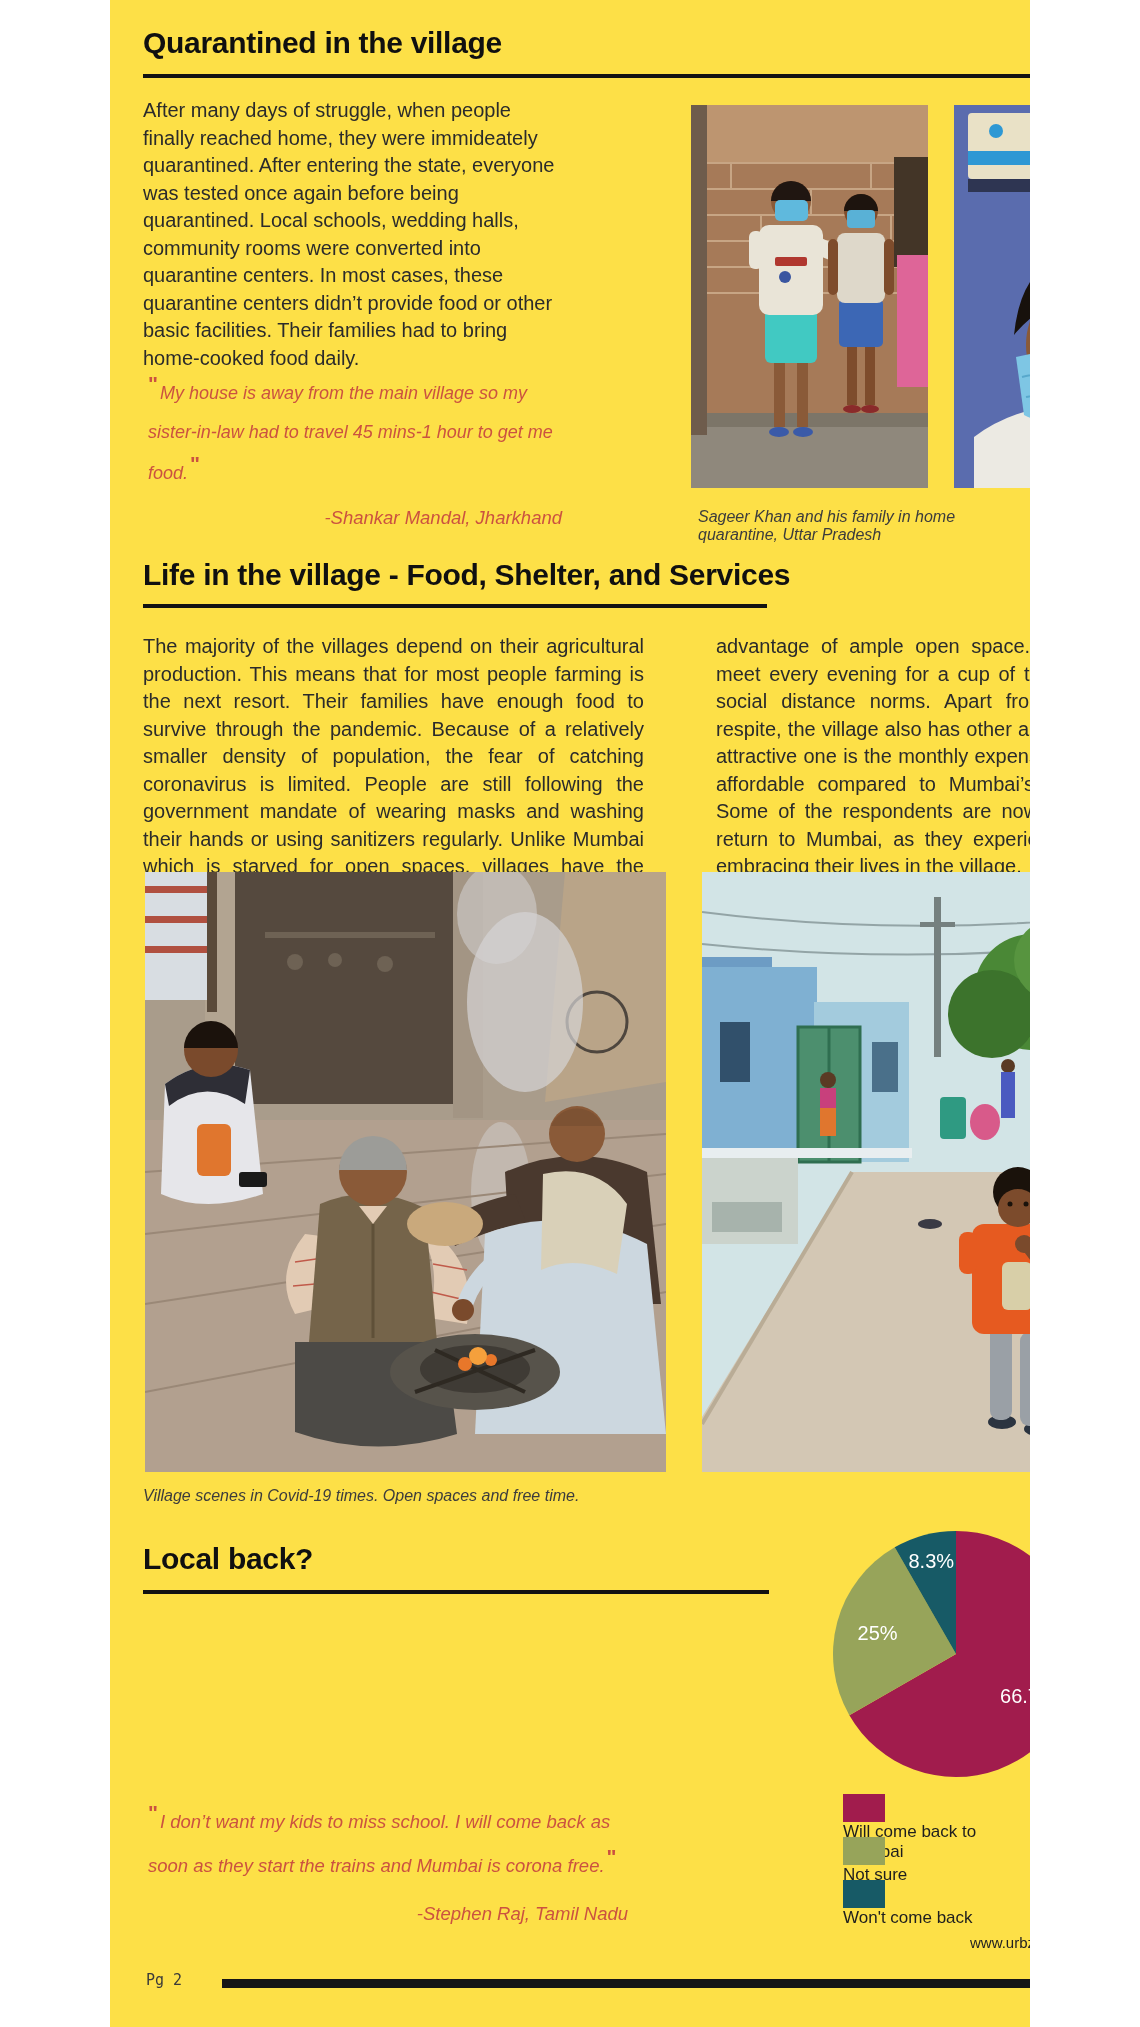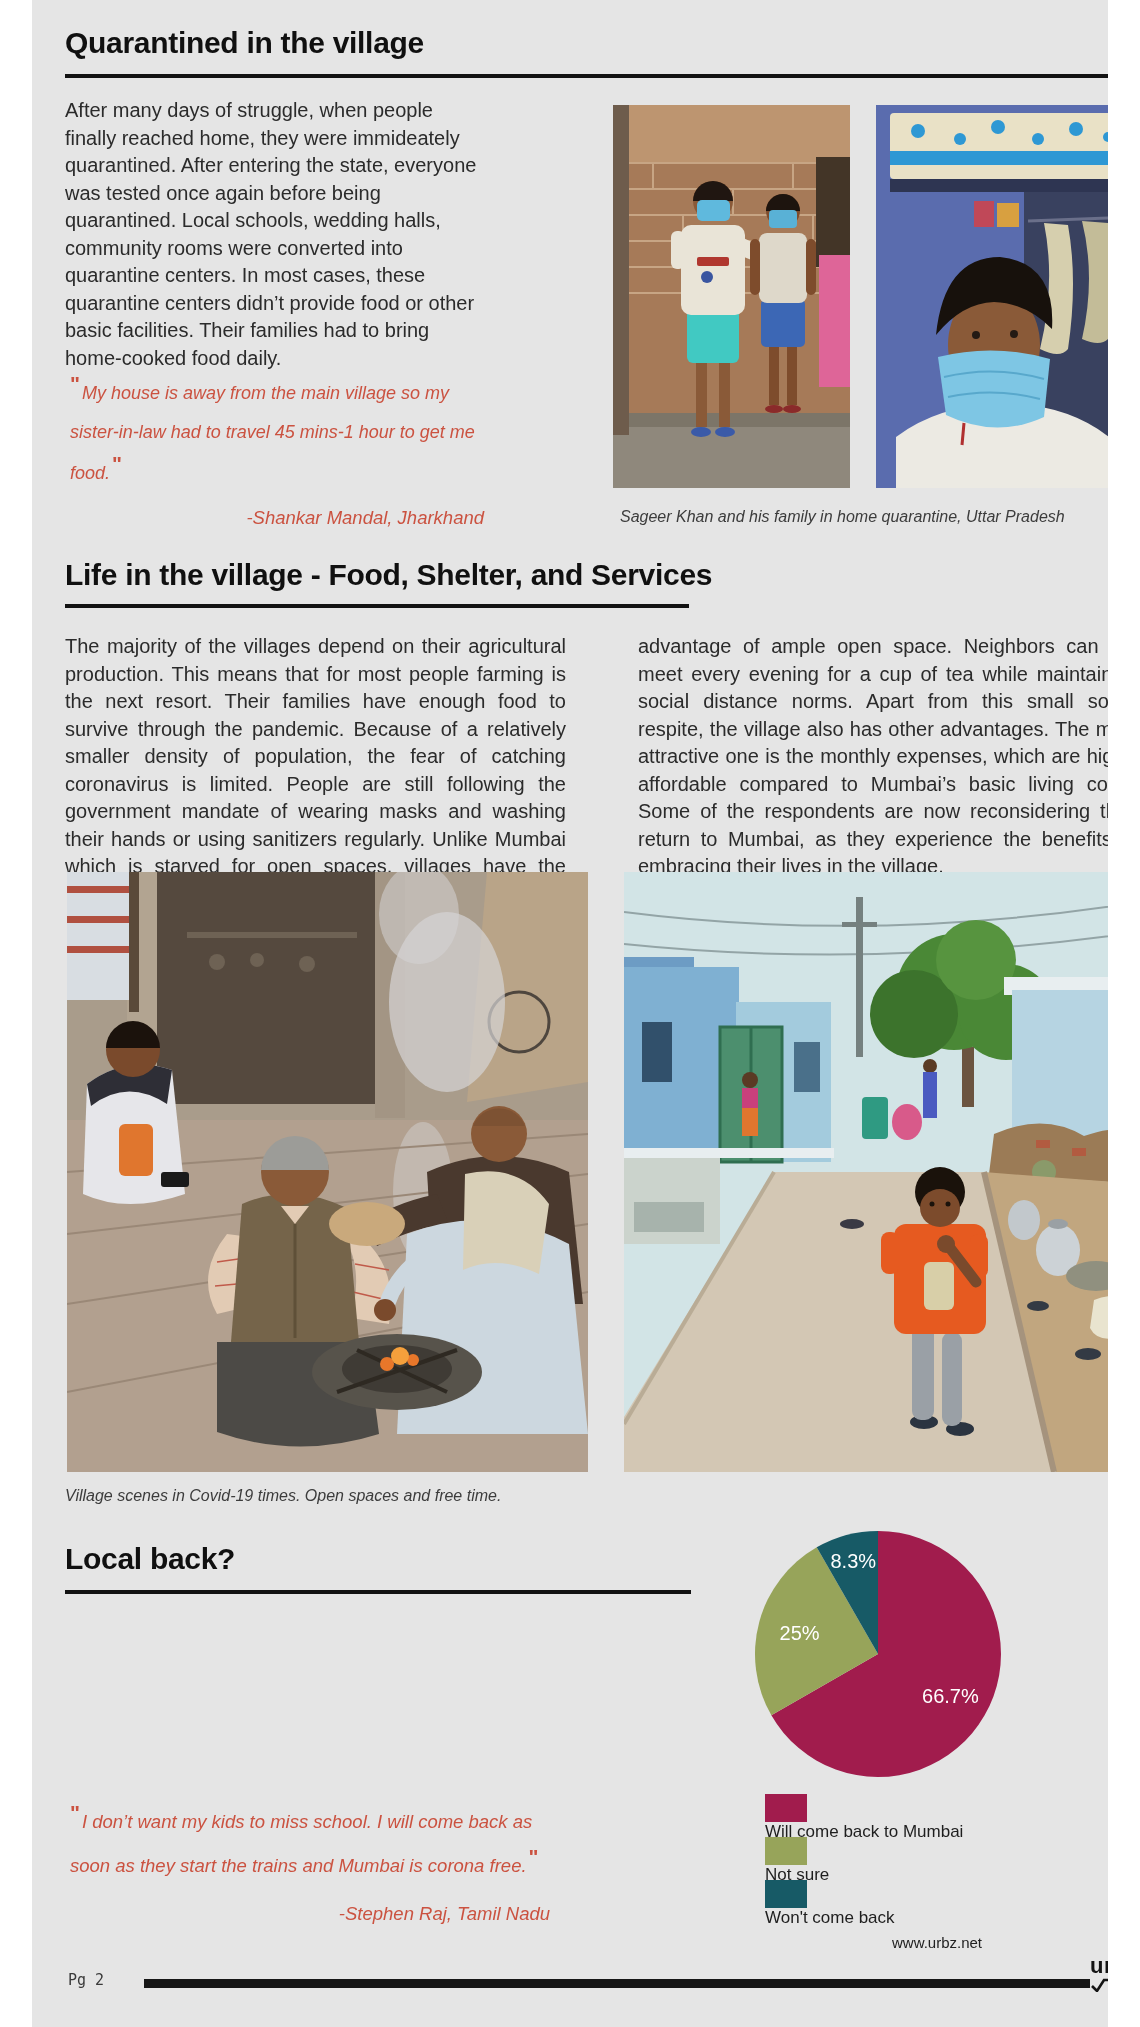--- a/index.html
+++ b/index.html
@@ -1,16 +1,16 @@
 <!DOCTYPE html>
 <html><head>
 <meta charset="utf-8">
 <style>
   html,body{margin:0;padding:0;background:#ffffff;}
-  .page{position:relative;width:1076px;height:2027px;background:#e5e5e5;
+  .page{position:relative;width:920px;height:2027px;background:#fde047;
         font-family:"Liberation Sans",sans-serif;margin:0 auto;overflow:hidden;}
   .abs{position:absolute;}
   .h-title{font-size:30px;font-weight:700;color:#101010;letter-spacing:-0.3px;white-space:nowrap;}
   .rule{position:absolute;height:4px;background:#121212;}
   .body-text{font-size:20px;line-height:27.5px;color:#2b2b2b;}
   .two-col{column-count:2;column-gap:72px;text-align:justify;}
   .caption{font-size:16px;font-style:italic;color:#3c3c3c;}
   .quote{font-style:italic;color:#cb5240;}
   .qmark{font-style:normal;font-weight:700;position:relative;top:-8px;font-size:21px;padding-right:2px;}
   .qmark.close{padding-left:2px;}

